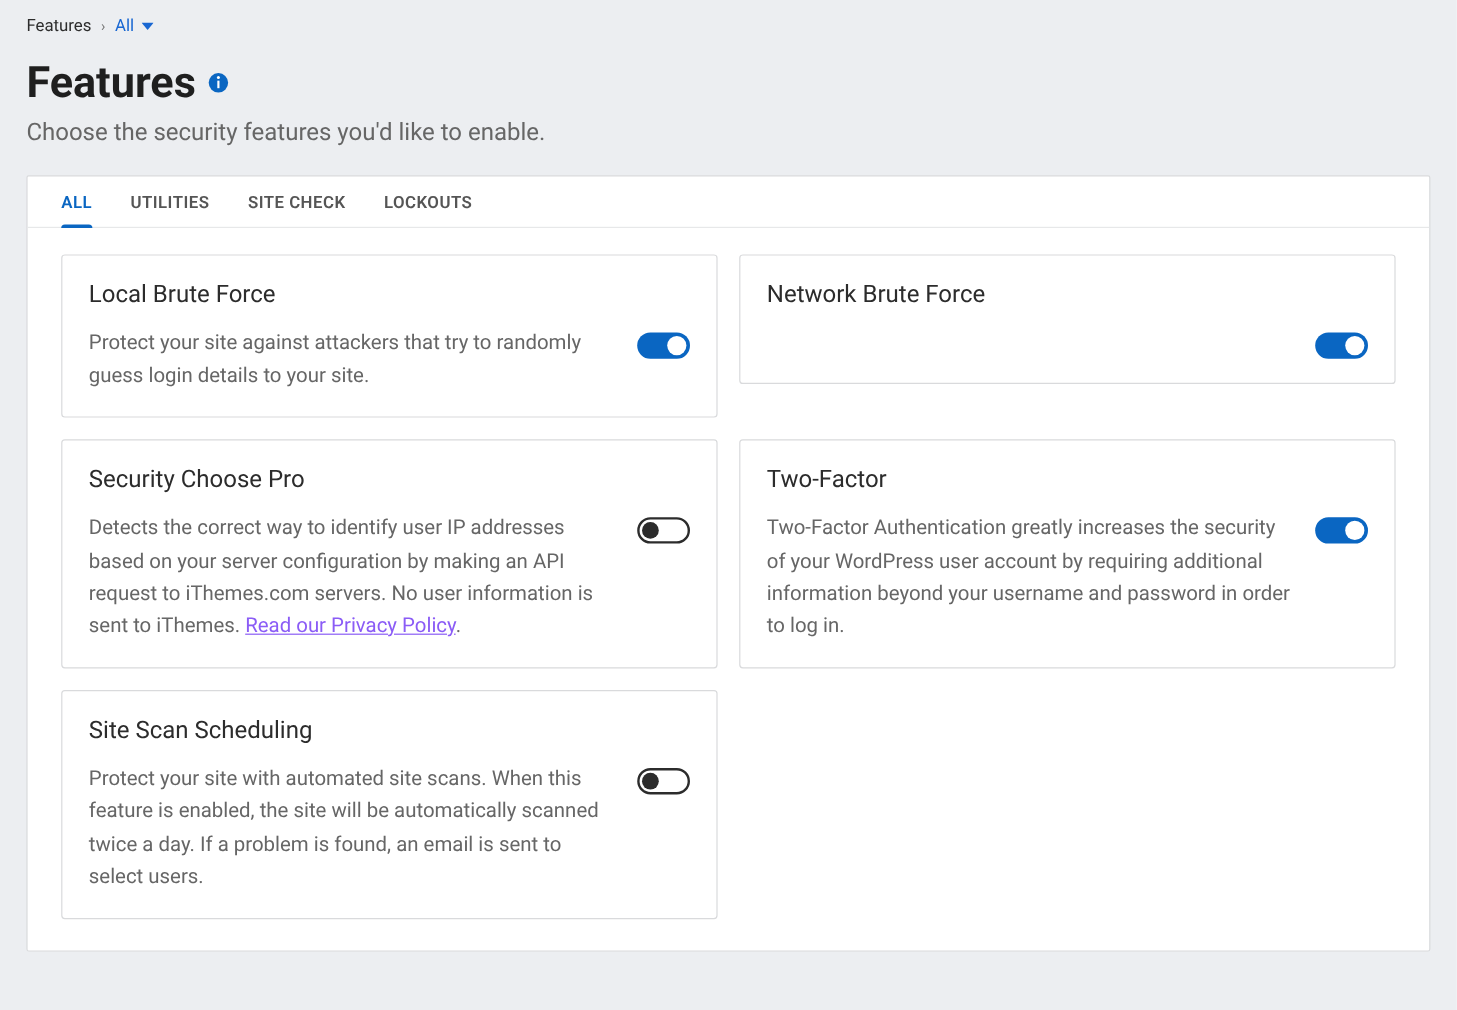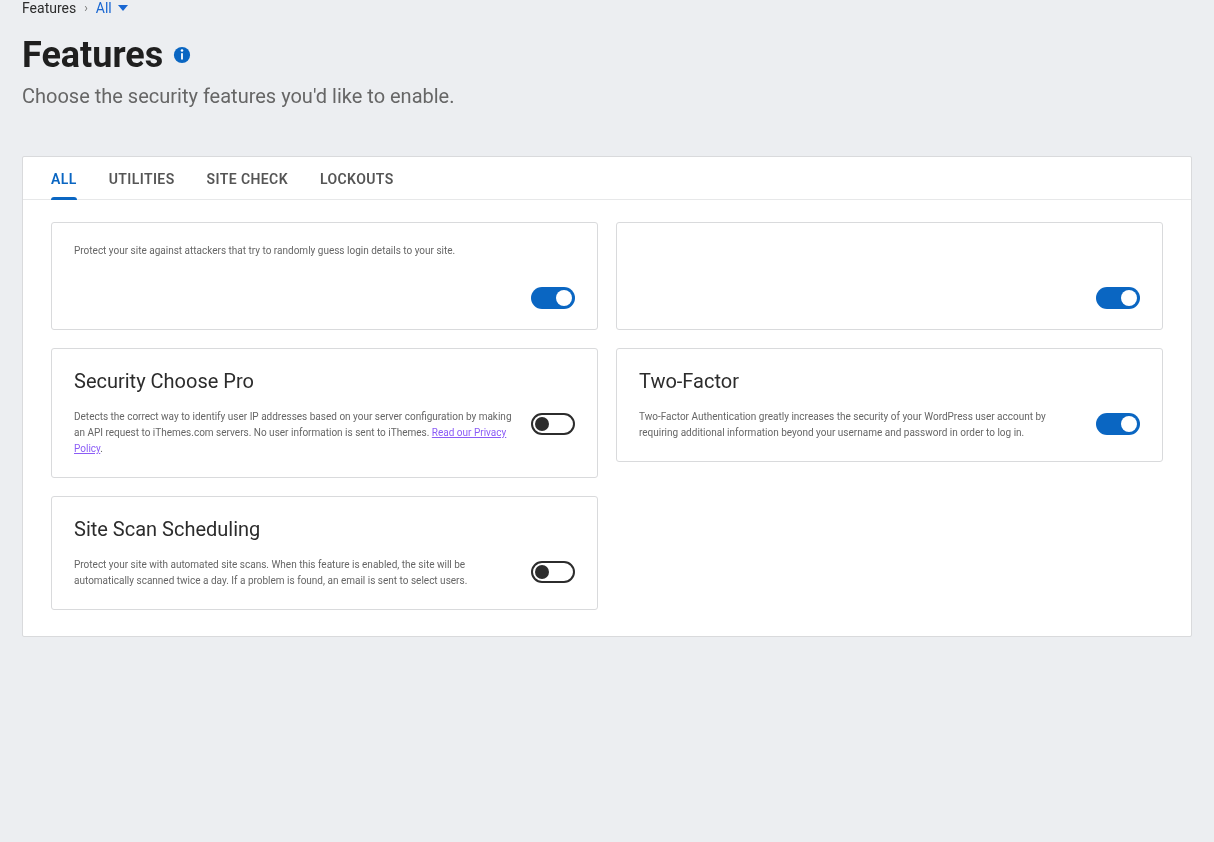--- a/index.html
+++ b/index.html
@@ -4,21 +4,21 @@
 <style>
   * { box-sizing: border-box; }
   body {
     margin: 0;
     padding: 0;
     font-family: -apple-system, BlinkMacSystemFont, "Segoe UI", Roboto, Helvetica, Arial, sans-serif;
     background: #eceef1;
     color: #2c2c2c;
   }
   .page {
-    padding: 0 22px 26px 22px;
+    padding: 14px 22px 26px 22px;
   }
   .breadcrumb {
     display: flex;
     align-items: center;
     gap: 8px;
     font-size: 14px;
     color: #333;
     margin-bottom: 18px;
   }
   .breadcrumb .root { color: #2c2c2c; }
@@ -35,21 +35,21 @@
     margin: 0;
     font-size: 36px;
     font-weight: 700;
     color: #1f1f1f;
   }
   .info-icon { width: 18px; height: 18px; display:inline-flex; }
   .info-icon svg { width:18px; height:18px; }
   .subtitle {
     font-size: 20px;
     color: #666;
-    margin-bottom: 48px;
+    margin-bottom: 24px;
   }
   .panel {
     background: #fff;
     border: 1px solid #d9dadc;
     border-radius: 2px;
     padding: 0 0 26px 0;
   }
   .tabs {
     display: flex;
     gap: 32px;
@@ -91,21 +91,21 @@
     justify-content: space-between;
   }
   .card-body { flex: 1; }
   .card-title {
     font-size: 20px;
     font-weight: 400;
     color: #2c2c2c;
     margin-bottom: 16px;
   }
   .card-desc {
-    font-size: 10px;
+    font-size: 17px;
     line-height: 1.6;
     color: #666;
   }
   .card-desc a {
     color: #8b5cf6;
     text-decoration: underline;
   }
   .toggle {
     width: 44px;
     height: 22px;
@@ -158,28 +158,30 @@
   <div class="panel">
     <div class="tabs" id="tabs">
         <div class="tab active">ALL</div>
         <div class="tab">UTILITIES</div>
         <div class="tab">SITE CHECK</div>
         <div class="tab">LOCKOUTS</div>
       </div>
     <div class="cards" id="cards">
         <div class="card">
           <div class="card-body">
+            <div class="card-title">Local Brute Force</div>
             <div class="card-desc"><span>Protect your site against attackers that try to randomly guess login details to your site.</span></div>
           </div>
           <div class="toggle on">
             <div class="knob"></div>
           </div>
         </div>
         <div class="card">
           <div class="card-body">
+            <div class="card-title">Network Brute Force</div>
           </div>
           <div class="toggle on">
             <div class="knob"></div>
           </div>
         </div>
         <div class="card">
           <div class="card-body">
             <div class="card-title">Security Choose Pro</div>
             <div class="card-desc"><span>Detects the correct way to identify user IP addresses based on your server configuration by making an API request to iThemes.com servers. No user information is sent to iThemes.</span> <a href="#">Read our Privacy Policy</a>.</div>
           </div>

